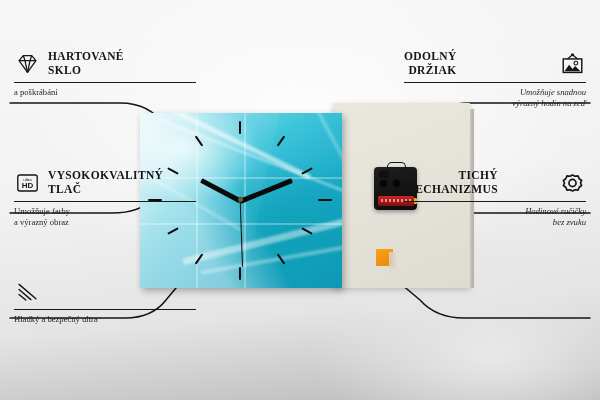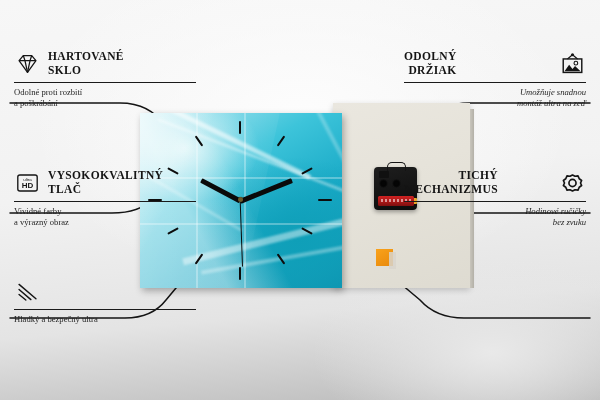--- a/index.html
+++ b/index.html
@@ -210,40 +210,39 @@
             <path d="M21 4 L19 10 L16 24"></path>
         </g>
       </svg>
       <div class="title">
         <div>HARTOVANÉ</div>
         <div>SKLO</div>
       </div>
     </div>
     <div class="rule"></div>
     <div class="desc">
-      <div>Odolné proti rozbití</div>
       <div>a poškrábání</div>
     </div>
   </div>
 
   <div class="feat left" id="f-print">
     <div class="head">
       <svg class="ico" viewBox="0 0 32 28">
         <rect x="4.5" y="4.5" width="23" height="19" rx="2.5" fill="none" stroke="#151515" stroke-width="1.6"></rect>
         <text x="16" y="12" font-family="Liberation Sans, sans-serif" font-size="5.2" fill="#151515" text-anchor="middle">ultra</text>
         <text x="16" y="20.5" font-family="Liberation Sans, sans-serif" font-size="9.5" font-weight="bold" fill="#151515" text-anchor="middle">HD</text>
       </svg>
       <div class="title">
         <div>VYSOKOKVALITNÝ</div>
         <div>TLAČ</div>
       </div>
     </div>
     <div class="rule"></div>
     <div class="desc">
-      <div>Vividné farby</div>
+      <div>Umožňuje farby</div>
       <div>a výrazný obraz</div>
     </div>
   </div>
 
   <div class="feat left" id="f-edges">
     <div class="head">
       <svg class="ico" viewBox="0 0 32 28">
         <g stroke="#151515" stroke-width="1.7" stroke-linecap="round">
           <path d="M6 5 L26 22"></path>
             <path d="M6 11 L20 23"></path>
@@ -267,21 +266,21 @@
         <path d="M16 3 L10 8 M16 3 L22 8" fill="none" stroke="#151515" stroke-width="1.4"></path>
         <circle cx="16" cy="3" r="1.8" fill="#151515"></circle>
         <rect x="5" y="8" width="22" height="16" fill="none" stroke="#151515" stroke-width="1.7"></rect>
         <circle cx="20" cy="13" r="2.2" fill="none" stroke="#151515" stroke-width="1.3"></circle>
         <path d="M6.5 22.5 L12 15 L16 20 L19 16.5 L25.5 22.5 Z" fill="#151515"></path>
       </svg>
     </div>
     <div class="rule"></div>
     <div class="desc">
       <div>Umožňuje snadnou</div>
-      <div>montáž ultra na zeď</div>
+      <div>výrazný hodin na zeď</div>
     </div>
   </div>
 
   <div class="feat right" id="f-mech">
     <div class="head">
       <div class="title">
         <div>TICHÝ</div>
         <div>MECHANIZMUS</div>
       </div>
       <svg class="ico" viewBox="0 0 32 28">

